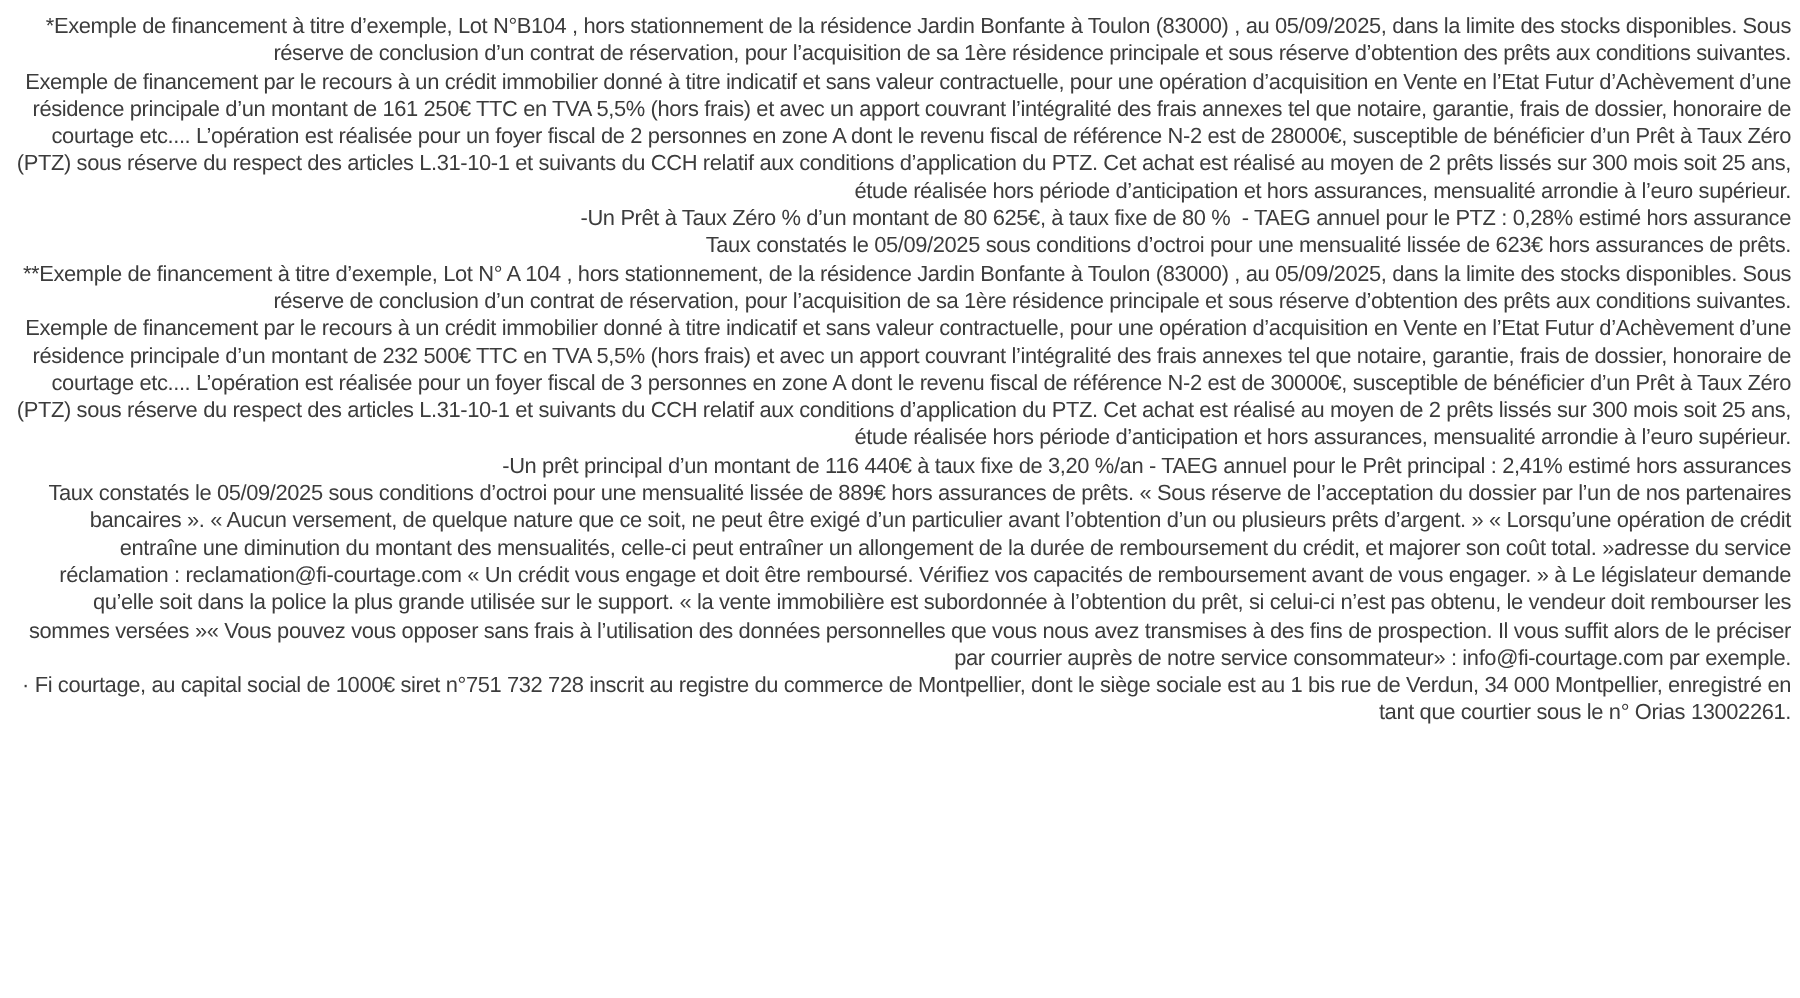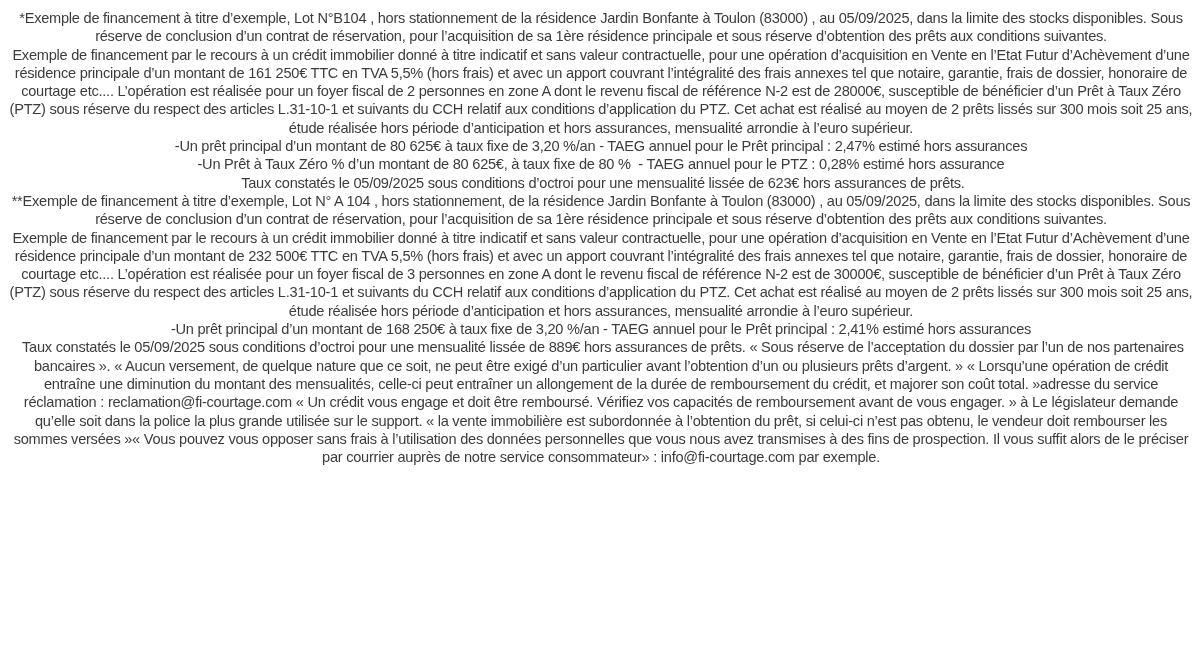--- a/index.html
+++ b/index.html
@@ -19,29 +19,29 @@
   }
   .legal-page p {
     margin: 0;
     padding: 0;
     font-family: "Liberation Sans", "DejaVu Sans", sans-serif;
     font-size: 14.6px;
     line-height: 18.3px;
     letter-spacing: -0.25px;
     color: #3c3c3c;
     white-space: pre-wrap;
-    text-align: center;
+    text-align: right;
   }
 </style>
 </head>
 <body>
 
 <div class="legal-page">
   <p>*Exemple de financement à titre d’exemple, Lot N°B104 , hors stationnement de la résidence Jardin Bonfante à Toulon (83000) , au 05/09/2025, dans la limite des stocks disponibles. Sous réserve de conclusion d’un contrat de réservation, pour l’acquisition de sa 1ère résidence principale et sous réserve d’obtention des prêts aux conditions suivantes.</p>
   <p>Exemple de financement par le recours à un crédit immobilier donné à titre indicatif et sans valeur contractuelle, pour une opération d’acquisition en Vente en l’Etat Futur d’Achèvement d’une résidence principale d’un montant de 161 250€ TTC en TVA 5,5% (hors frais) et avec un apport couvrant l’intégralité des frais annexes tel que notaire, garantie, frais de dossier, honoraire de courtage etc.... L’opération est réalisée pour un foyer fiscal de 2 personnes en zone A dont le revenu fiscal de référence N-2 est de 28000€, susceptible de bénéficier d’un Prêt à Taux Zéro (PTZ) sous réserve du respect des articles L.31-10-1 et suivants du CCH relatif aux conditions d’application du PTZ. Cet achat est réalisé au moyen de 2 prêts lissés sur 300 mois soit 25 ans, étude réalisée hors période d’anticipation et hors assurances, mensualité arrondie à l’euro supérieur.</p>
-  <p>-Un prêt principal d’un montant de 80 625€ à taux fixe de 3,20 %/an - TAEG annuel pour le Prêt principal : 2,47% estimé hors assurances</p>
   <p>-Un Prêt à Taux Zéro % d’un montant de 80 625€, à taux fixe de 80 %  - TAEG annuel pour le PTZ : 0,28% estimé hors assurance</p>
   <p> Taux constatés le 05/09/2025 sous conditions d’octroi pour une mensualité lissée de 623€ hors assurances de prêts.</p>
   <p>**Exemple de financement à titre d’exemple, Lot N° A 104 , hors stationnement, de la résidence Jardin Bonfante à Toulon (83000) , au 05/09/2025, dans la limite des stocks disponibles. Sous réserve de conclusion d’un contrat de réservation, pour l’acquisition de sa 1ère résidence principale et sous réserve d’obtention des prêts aux conditions suivantes.</p>
   <p>Exemple de financement par le recours à un crédit immobilier donné à titre indicatif et sans valeur contractuelle, pour une opération d’acquisition en Vente en l’Etat Futur d’Achèvement d’une résidence principale d’un montant de 232 500€ TTC en TVA 5,5% (hors frais) et avec un apport couvrant l’intégralité des frais annexes tel que notaire, garantie, frais de dossier, honoraire de courtage etc.... L’opération est réalisée pour un foyer fiscal de 3 personnes en zone A dont le revenu fiscal de référence N-2 est de 30000€, susceptible de bénéficier d’un Prêt à Taux Zéro (PTZ) sous réserve du respect des articles L.31-10-1 et suivants du CCH relatif aux conditions d’application du PTZ. Cet achat est réalisé au moyen de 2 prêts lissés sur 300 mois soit 25 ans, étude réalisée hors période d’anticipation et hors assurances, mensualité arrondie à l’euro supérieur.</p>
-  <p>-Un prêt principal d’un montant de 168 250€ à taux fixe de 3,20 %/an - TAEG annuel pour le Prêt principal : 2,41% estimé hors assurances</p>
+  <p>-Un prêt principal d’un montant de 116 440€ à taux fixe de 3,20 %/an - TAEG annuel pour le Prêt principal : 2,41% estimé hors assurances</p>
   <p> Taux constatés le 05/09/2025 sous conditions d’octroi pour une mensualité lissée de 889€ hors assurances de prêts. « Sous réserve de l’acceptation du dossier par l’un de nos partenaires bancaires ». « Aucun versement, de quelque nature que ce soit, ne peut être exigé d’un particulier avant l’obtention d’un ou plusieurs prêts d’argent. » « Lorsqu’une opération de crédit entraîne une diminution du montant des mensualités, celle-ci peut entraîner un allongement de la durée de remboursement du crédit, et majorer son coût total. »adresse du service réclamation : reclamation@fi-courtage.com « Un crédit vous engage et doit être remboursé. Vérifiez vos capacités de remboursement avant de vous engager. » à Le législateur demande qu’elle soit dans la police la plus grande utilisée sur le support. « la vente immobilière est subordonnée à l’obtention du prêt, si celui-ci n’est pas obtenu, le vendeur doit rembourser les sommes versées »« Vous pouvez vous opposer sans frais à l’utilisation des données personnelles que vous nous avez transmises à des fins de prospection. Il vous suffit alors de le préciser par courrier auprès de notre service consommateur» : info@fi-courtage.com par exemple.</p>
+  <p>· Fi courtage, au capital social de 1000€ siret n°751 732 728 inscrit au registre du commerce de Montpellier, dont le siège sociale est au 1 bis rue de Verdun, 34 000 Montpellier, enregistré en tant que courtier sous le n° Orias 13002261.</p>
 </div>
 
 </body></html>

